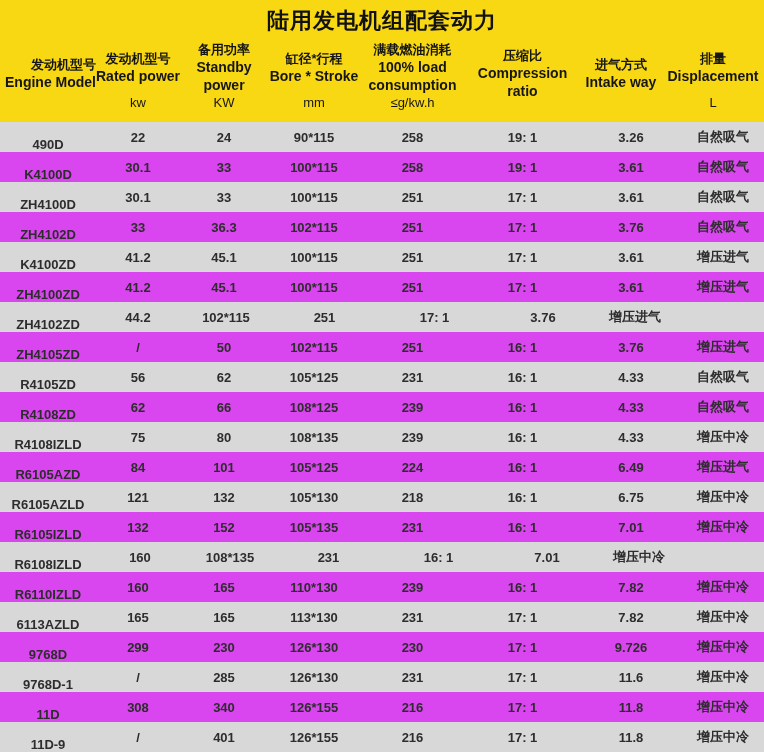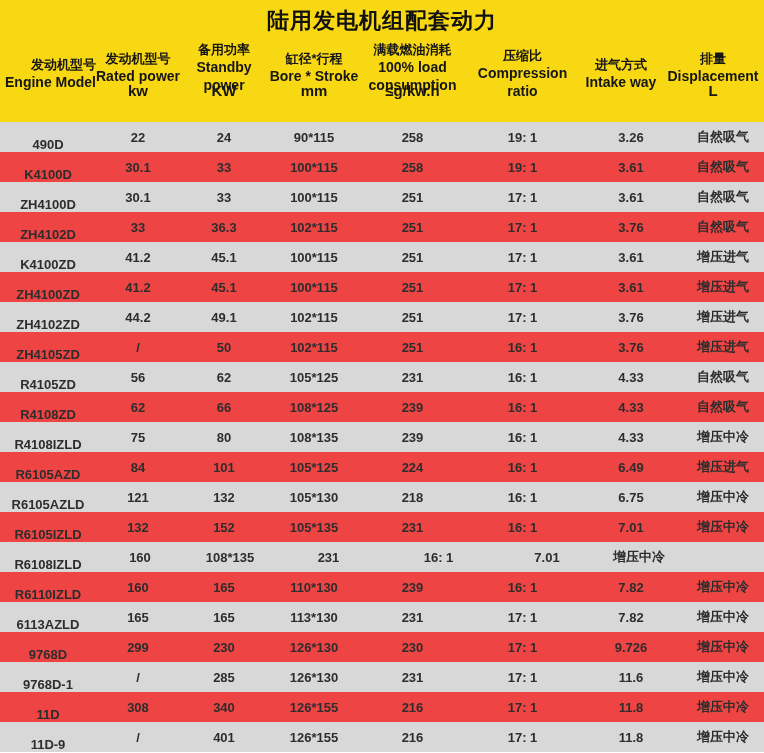--- a/index.html
+++ b/index.html
@@ -50,35 +50,35 @@
     font-weight: 700;
     line-height: 17px;
   }
   .hcell .en {
     font-size: 14px;
     font-weight: 700;
     line-height: 18px;
   }
   .hcell .unit {
     position: absolute;
-    bottom: 24px;
+    bottom: 12px;
     left: 0;
     right: 0;
     text-align: center;
-    font-size: 15px;
-    font-weight: 700;
+    font-size: 13px;
+    font-weight: 400;
     line-height: 15px;
   }
   .hcell.no-unit { padding-bottom: 10px; }
   
   .tbody { width: 100%; }
   .row {
     display: flex;
     height: 30px;
-    background: #ef4444;
+    background: #d946ef;
   }
   .row:nth-child(odd) { background: var(--stripe, #D8D8D8); }
   .cell {
     display: flex;
     align-items: center;
     justify-content: center;
     font-size: 13px;
     font-weight: 700;
     color: #2d2d2d;
     white-space: nowrap;
@@ -198,21 +198,20 @@
         <div class="cell w2">45.1</div>
         <div class="cell w3">100*115</div>
         <div class="cell w4">251</div>
         <div class="cell w5">17: 1</div>
         <div class="cell w6">3.61</div>
         <div class="cell w7">增压进气</div>
       </div>
       <div class="row">
         <div class="cell w0">ZH4102ZD</div>
         <div class="cell w1">44.2</div>
-        <div class="cell w2">49.1</div>
         <div class="cell w3">102*115</div>
         <div class="cell w4">251</div>
         <div class="cell w5">17: 1</div>
         <div class="cell w6">3.76</div>
         <div class="cell w7">增压进气</div>
       </div>
       <div class="row">
         <div class="cell w0">ZH4105ZD</div>
         <div class="cell w1">/</div>
         <div class="cell w2">50</div>

